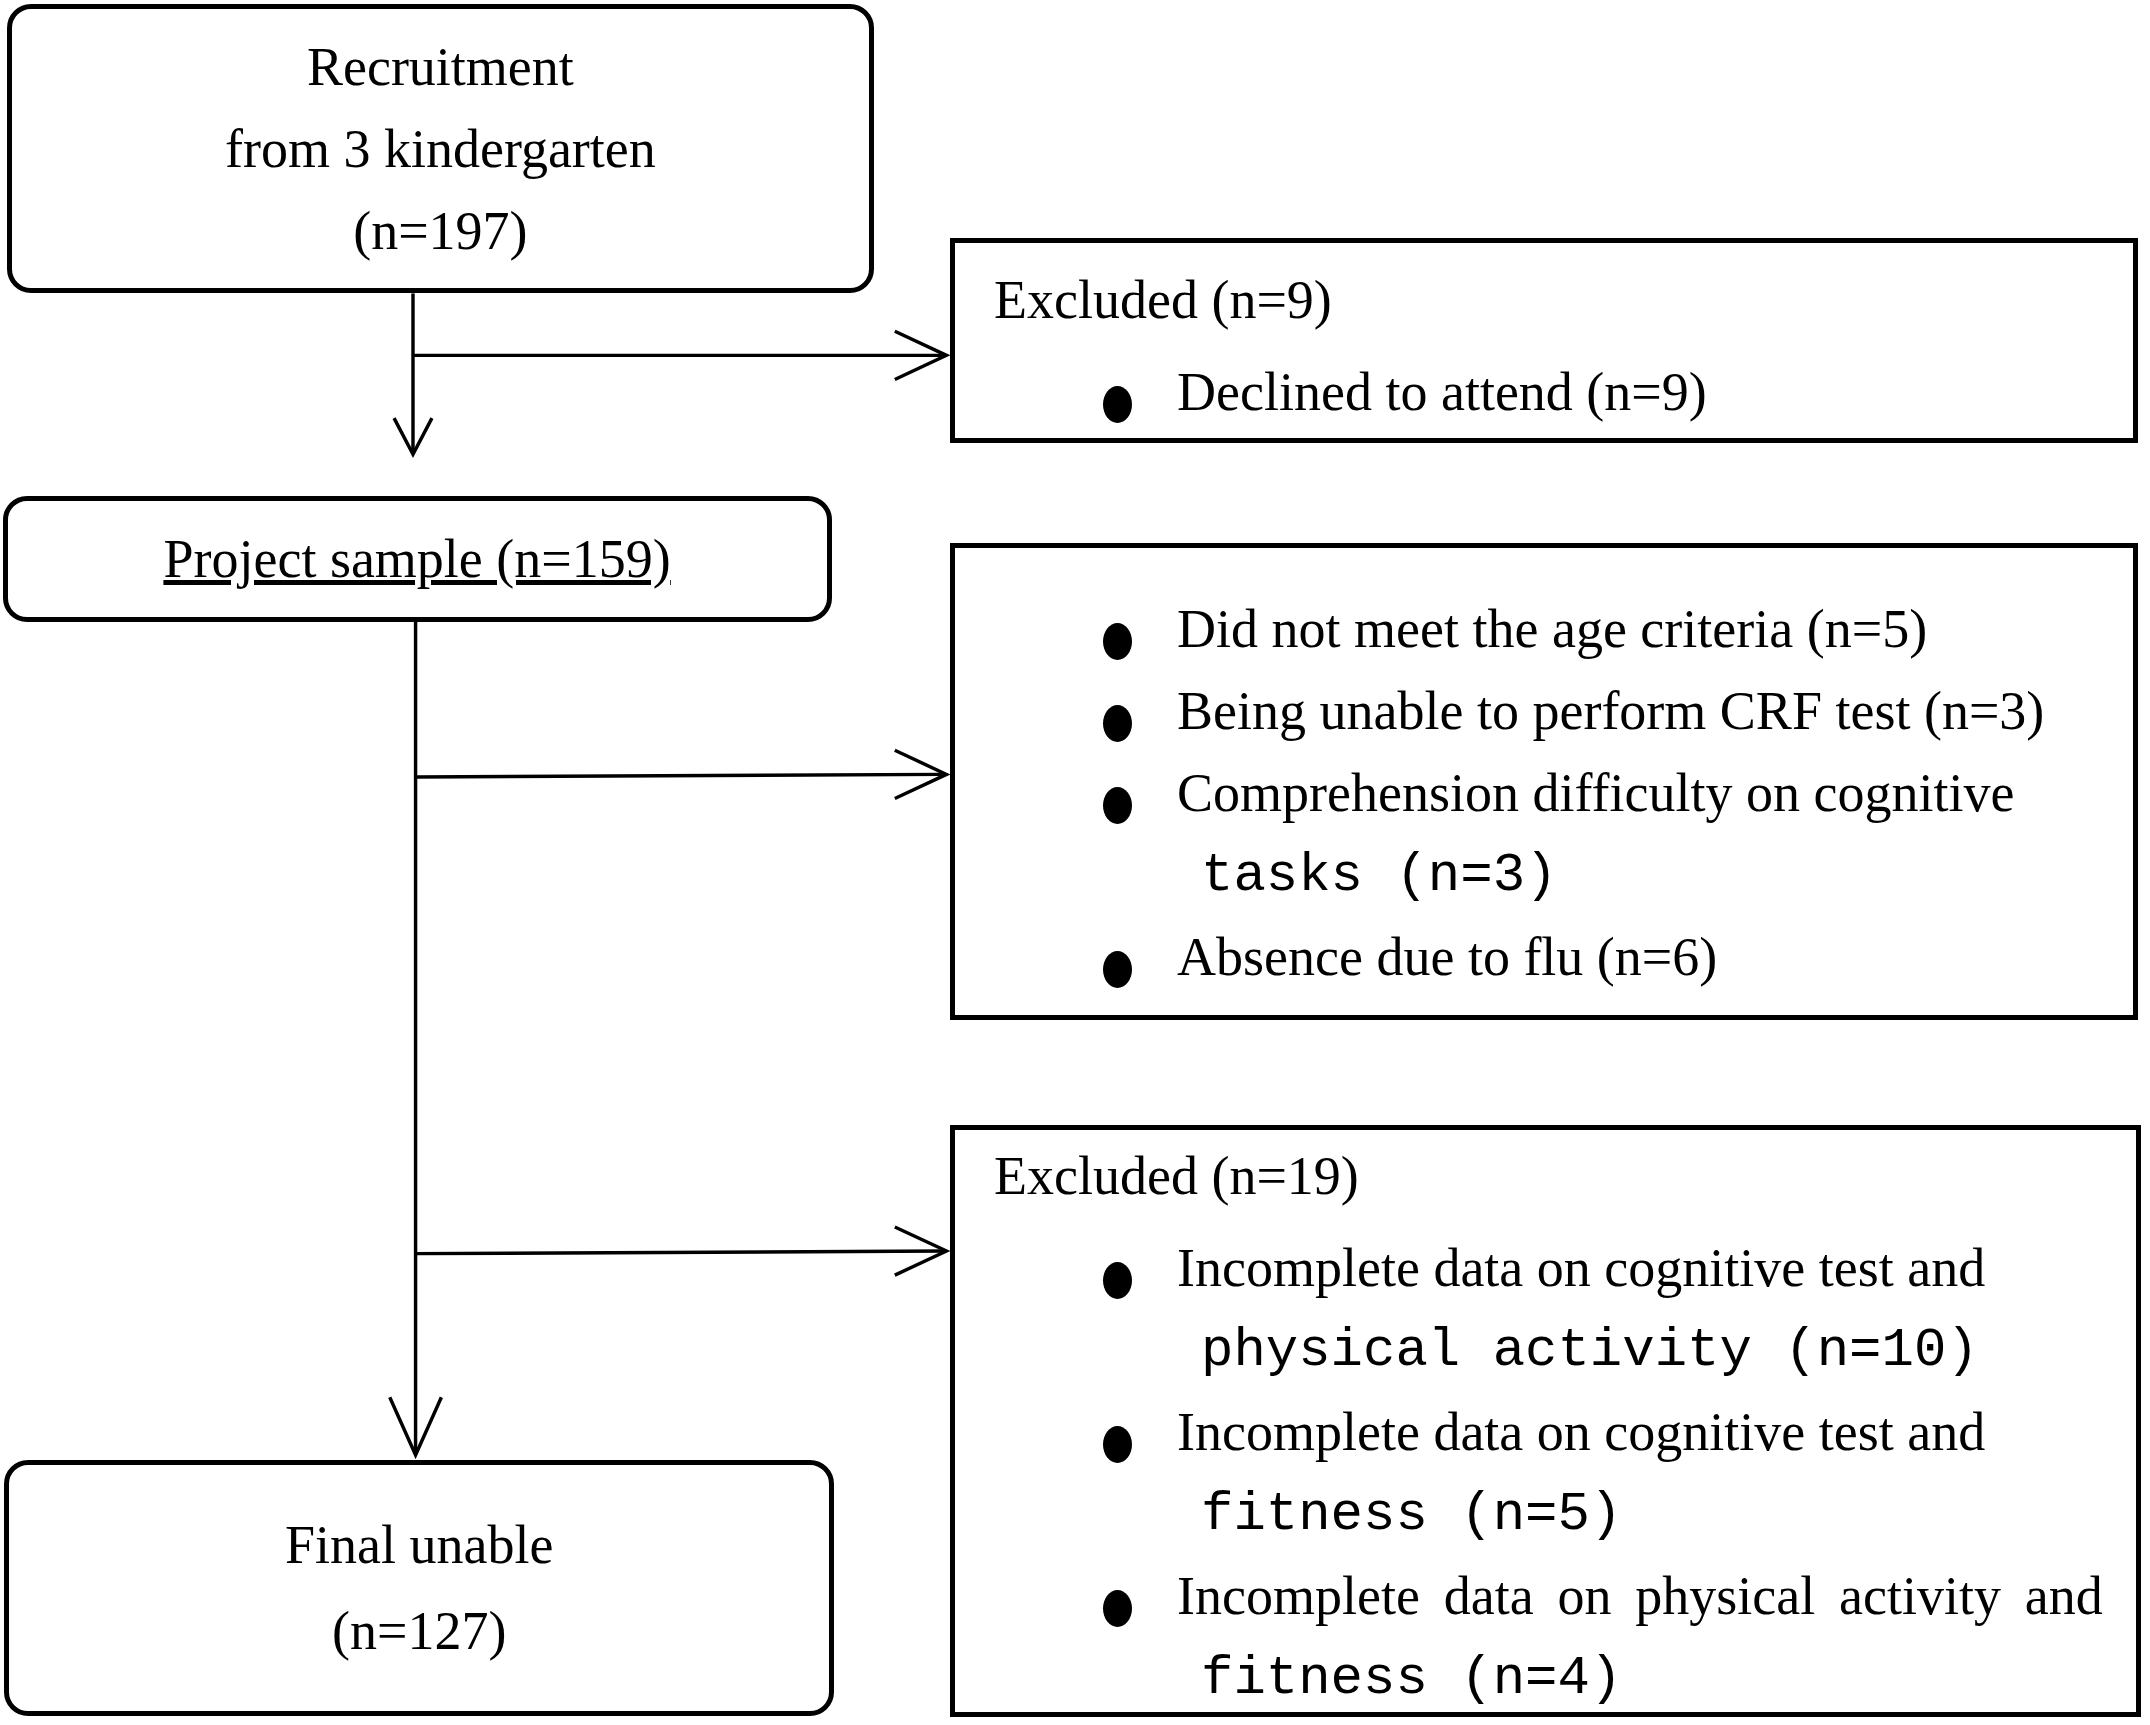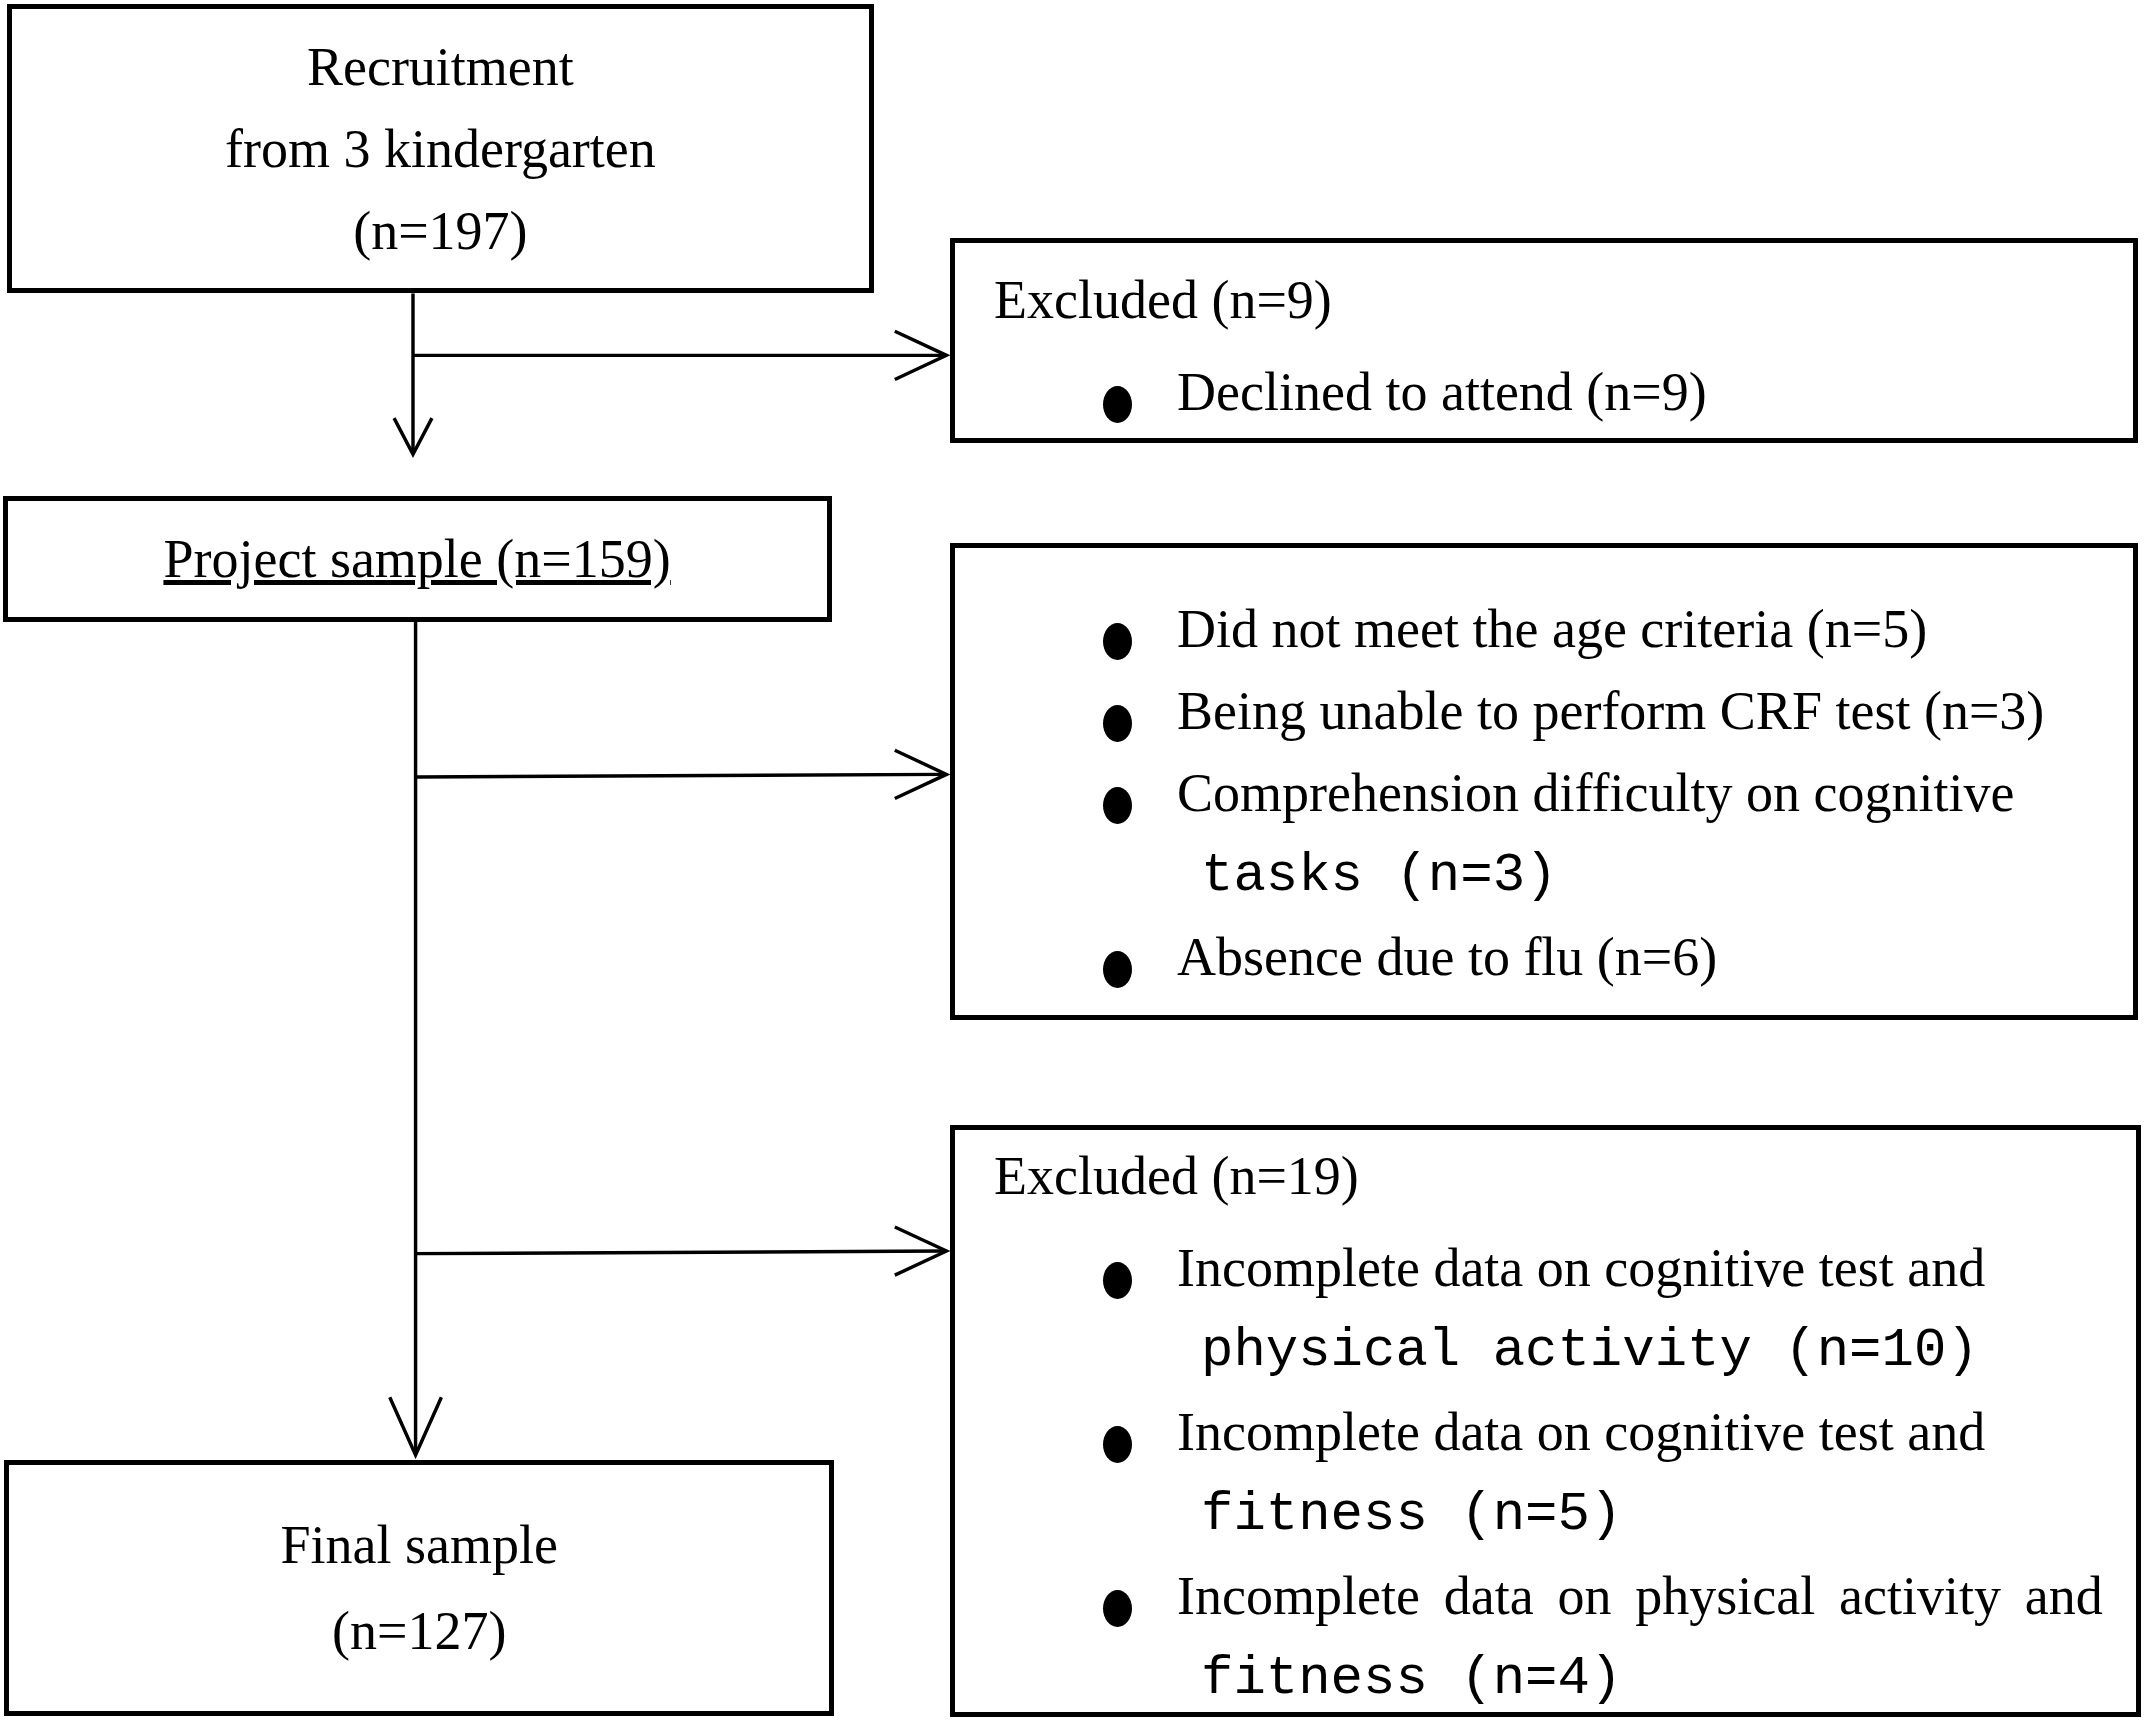--- a/index.html
+++ b/index.html
@@ -18,20 +18,21 @@
     background: #ffffff;
     border: 5.2px solid #000000;
     box-sizing: border-box;
   }
   .centered {
     display: flex;
     flex-direction: column;
     justify-content: center;
     align-items: center;
     text-align: center;
+    border-radius: 24px;
   }
   .cline { height: 82px; line-height: 82px; white-space: nowrap; }
   .cline-tall { height: 86px; line-height: 86px; white-space: nowrap; }
 
   .hdr {
     height: 82px;
     display: flex;
     align-items: center;
     padding-left: 39px;
     white-space: nowrap;
@@ -166,18 +167,18 @@
     <div class="li">
       <span class="dot"></span>
       <span class="justify">Incomplete data on physical activity and</span>
     </div>
     <div class="li wrap">
       <span>fitness (n=4)</span>
     </div>
   </div>
 
   <div class="box centered" id="box-final-sample">
-    <div class="cline-tall">Final sample</div>
+    <div class="cline-tall">Final unable</div>
     <div class="cline-tall">(n=127)</div>
   </div>
 
 </div>
 
 
 </body></html>

